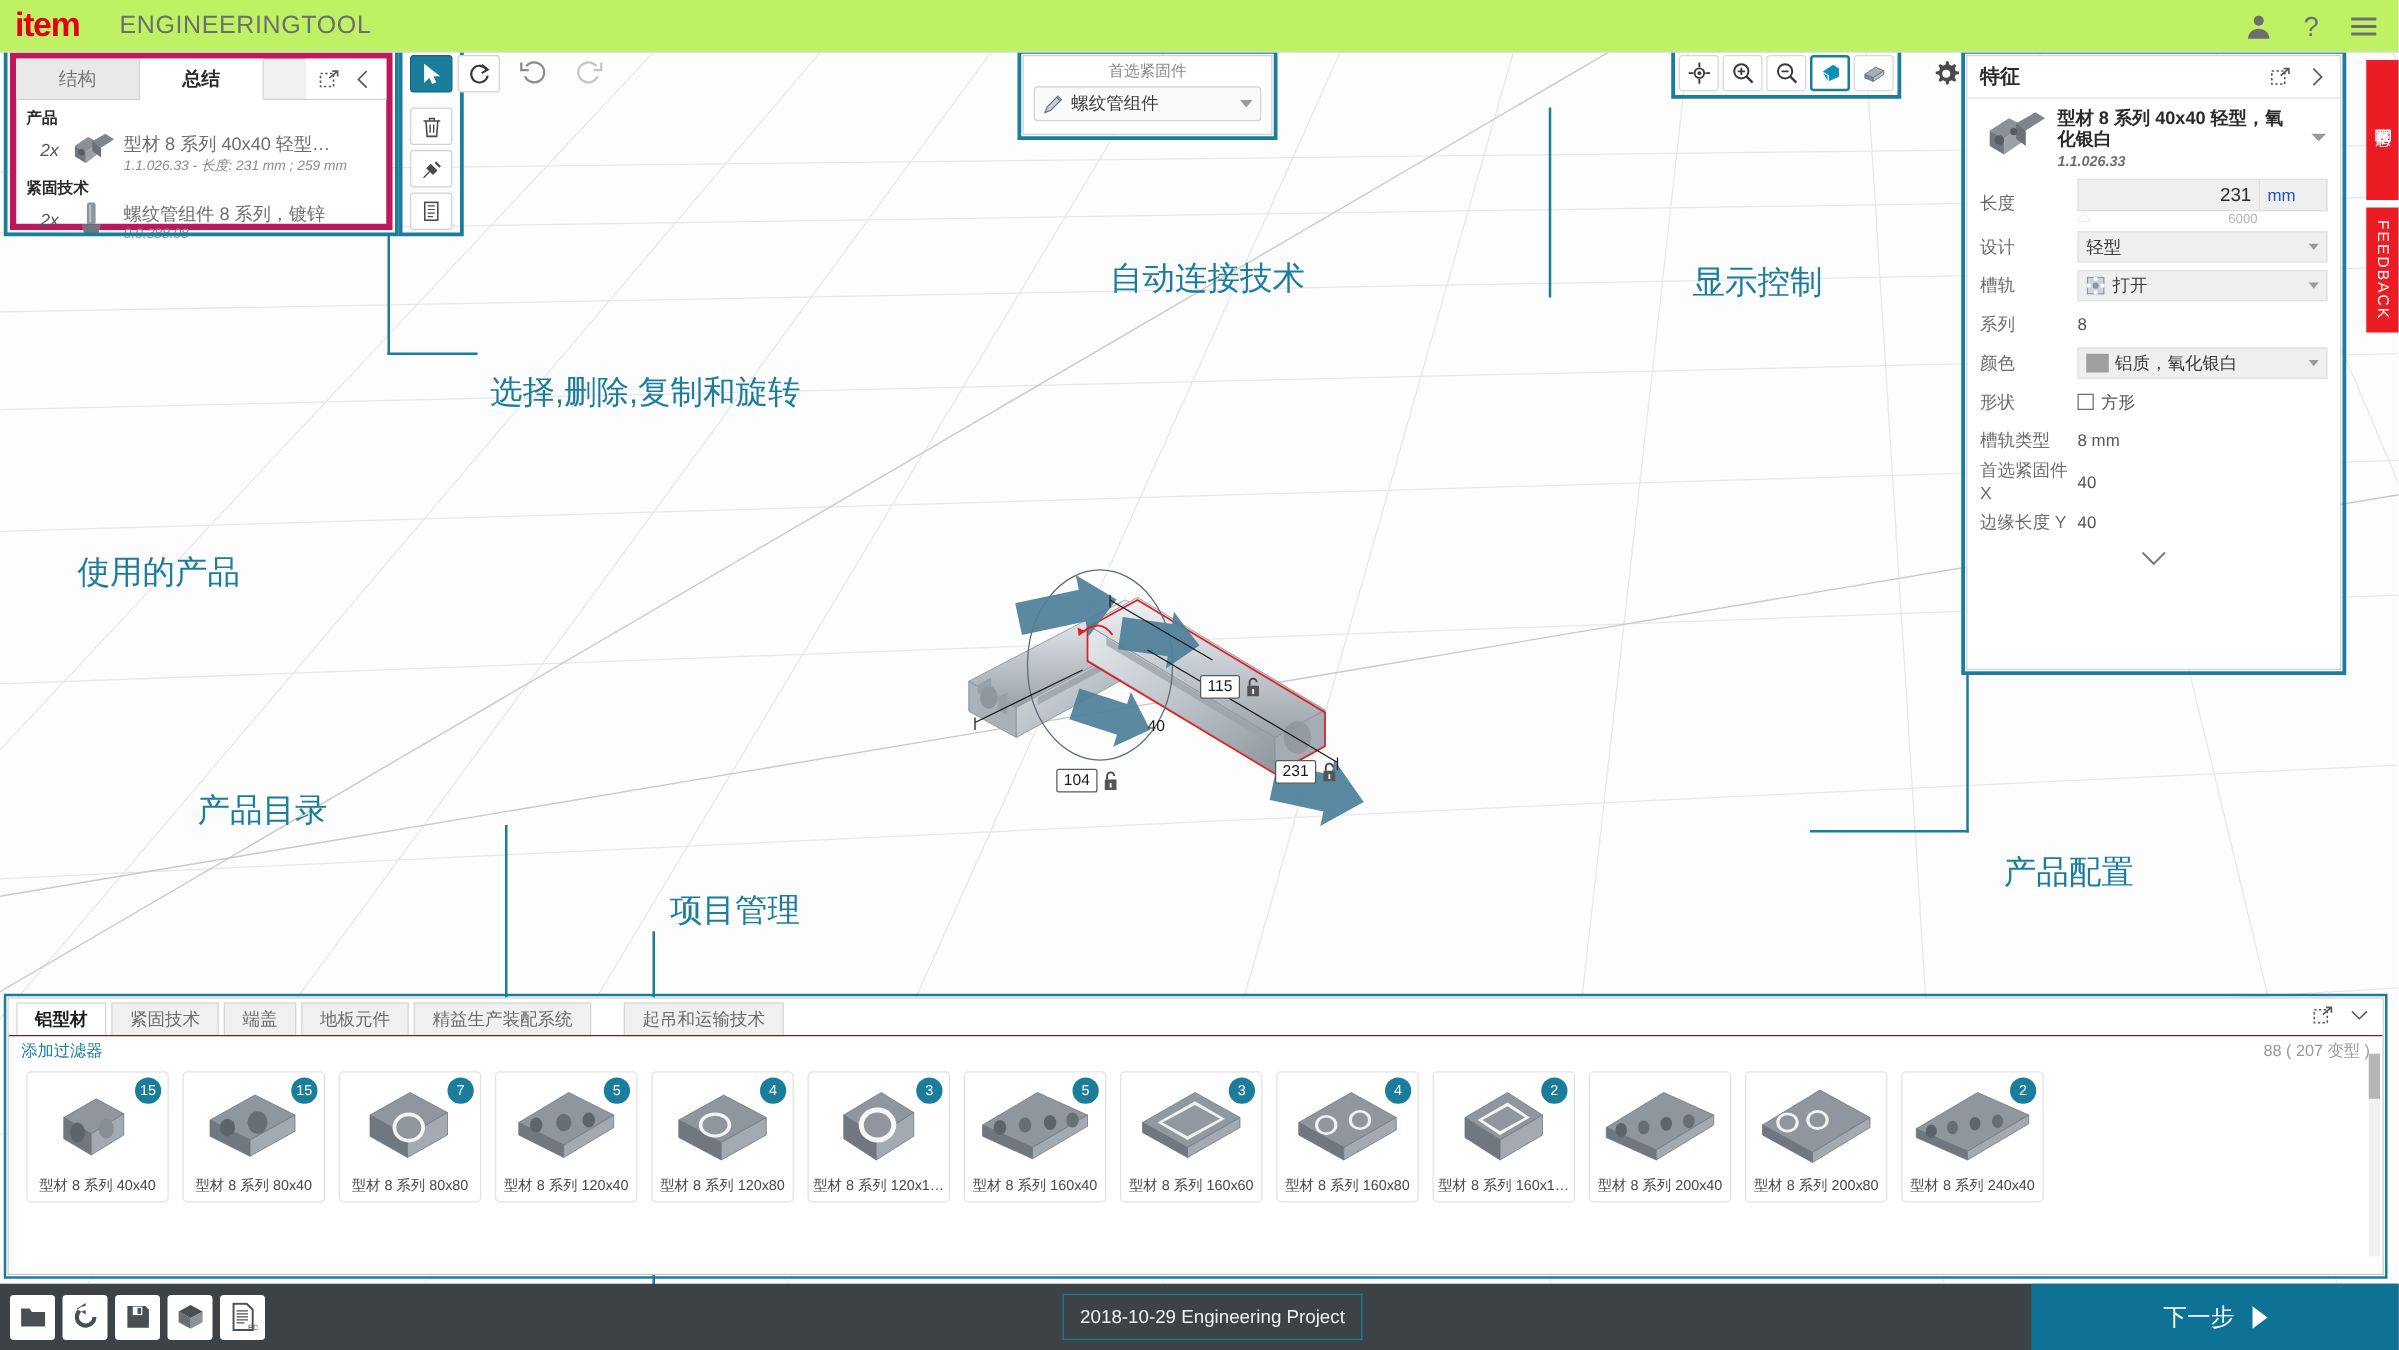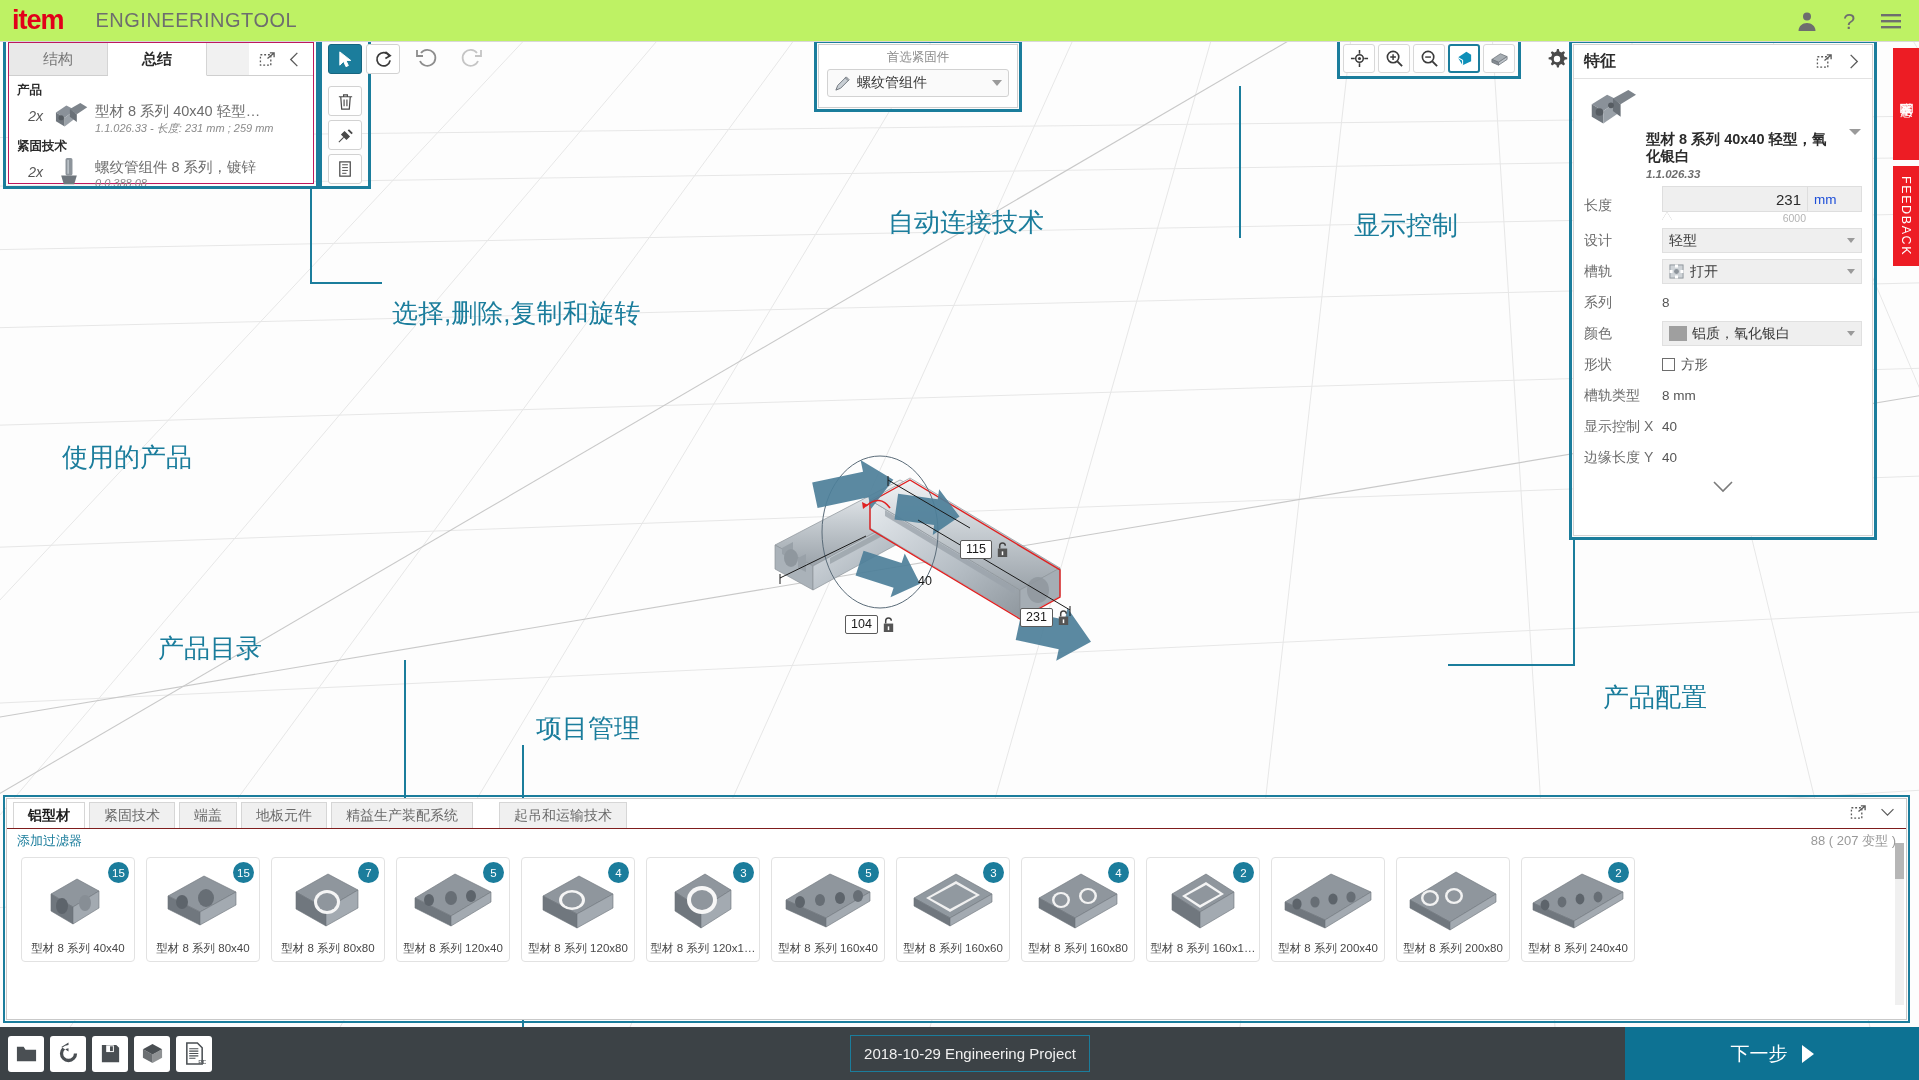--- a/index.html
+++ b/index.html
@@ -23,21 +23,21 @@
   
   #viewport {
     position:absolute; left:0; top:42px; width:1919px; height:985px;
     background:#fdfdfd; overflow:hidden;
   }
   #grid { position:absolute; inset:0; width:100%; height:100%; }
 
   
   #struct-panel {
     position:absolute; left:8px; top:42px; width:306px; height:142px;
-    background:#fff; border:1px solid #be185d;
+    background:#fff; border:5px solid #be185d;
     outline:3px solid #1b7d9c; outline-offset:2px; z-index:20;
   }
   #struct-tabs { display:flex; align-items:stretch; height:33px; background:#f1f1f1; border-bottom:1px solid #cfcfcf; }
   .stab { flex:0 0 auto; padding:0 34px; display:flex; align-items:center; justify-content:center;
           font-size:15px; color:#767676; background:#e9e9e9; border-right:1px solid #d5d5d5; cursor:pointer; }
   .stab.active { background:#fff; color:#2b2b2b; font-weight:bold; border-bottom:1px solid #fff; margin-bottom:-1px; }
   #stab-icons { margin-left:auto; display:flex; align-items:center; gap:10px; padding:0 10px; background:#fff; }
   .mini-ico { width:17px; height:17px; fill:none; stroke:#5a5a5a; stroke-width:1.4; }
 
   #struct-body { padding:4px 6px 0 8px; }
@@ -89,21 +89,21 @@
   #feature {
     position:absolute; left:1573px; top:44px; width:300px; height:492px;
     background:#fff; border:1px solid #d3d3d3; outline:3px solid #1b7d9c; outline-offset:1px;
     z-index:20; overflow:hidden;
   }
   #feat-head { height:34px; display:flex; align-items:center; padding:0 10px; border-bottom:1px solid #e2e2e2; }
   #feat-title { font-size:16px; font-weight:bold; color:#2b2b2b; }
   #feat-head .acts { margin-left:auto; display:flex; align-items:center; gap:12px; }
   #feat-prod { display:flex; gap:8px; padding:8px 8px 6px 10px; align-items:flex-start; }
   #feat-prod .ico { width:54px; height:50px; flex:0 0 54px; }
-  #feat-prod .txts { flex:1; min-width:0;margin-top:44px; }
+  #feat-prod .txts { flex:1; min-width:0; }
   #feat-name { font-size:14.5px; font-weight:bold; color:#2b2b2b; line-height:1.18; }
   #feat-code { font-size:11.5px; font-weight:bold; font-style:italic; color:#6d6d6d; margin-top:3px; }
   #feat-prod .dd { width:18px; align-self:center; }
 
   .prow { display:flex; align-items:center; min-height:31px; padding:0 10px 0 10px; }
   .plbl { width:78px; flex:0 0 78px; font-size:14px; color:#6d6d6d; }
   .pval { flex:1; font-size:13.5px; color:#555; }
   .pfield { flex:1; height:25px; background:#efefef; border:1px solid #e0e0e0; display:flex; align-items:center;
             padding:0 6px; font-size:14px; color:#3a3a3a; cursor:pointer; position:relative; }
   .pfield .caret2 { margin-left:auto; width:0;height:0;border-left:4px solid transparent;border-right:4px solid transparent;border-top:5px solid #9a9a9a; }
@@ -583,21 +583,21 @@
       <span>方形</span>
     </div>
   </div>
 
   <div class="prow">
     <div class="plbl">槽轨类型</div>
     <div class="pval">8 mm</div>
   </div>
 
   <div class="prow">
-    <div class="plbl">显示控制 X</div>
+    <div class="plbl">首选紧固件 X</div>
     <div class="pval">40</div>
   </div>
 
   <div class="prow">
     <div class="plbl">边缘长度 Y</div>
     <div class="pval">40</div>
   </div>
 
   <div id="feat-more">
     <svg width="26" height="15" viewBox="0 0 26 15">

